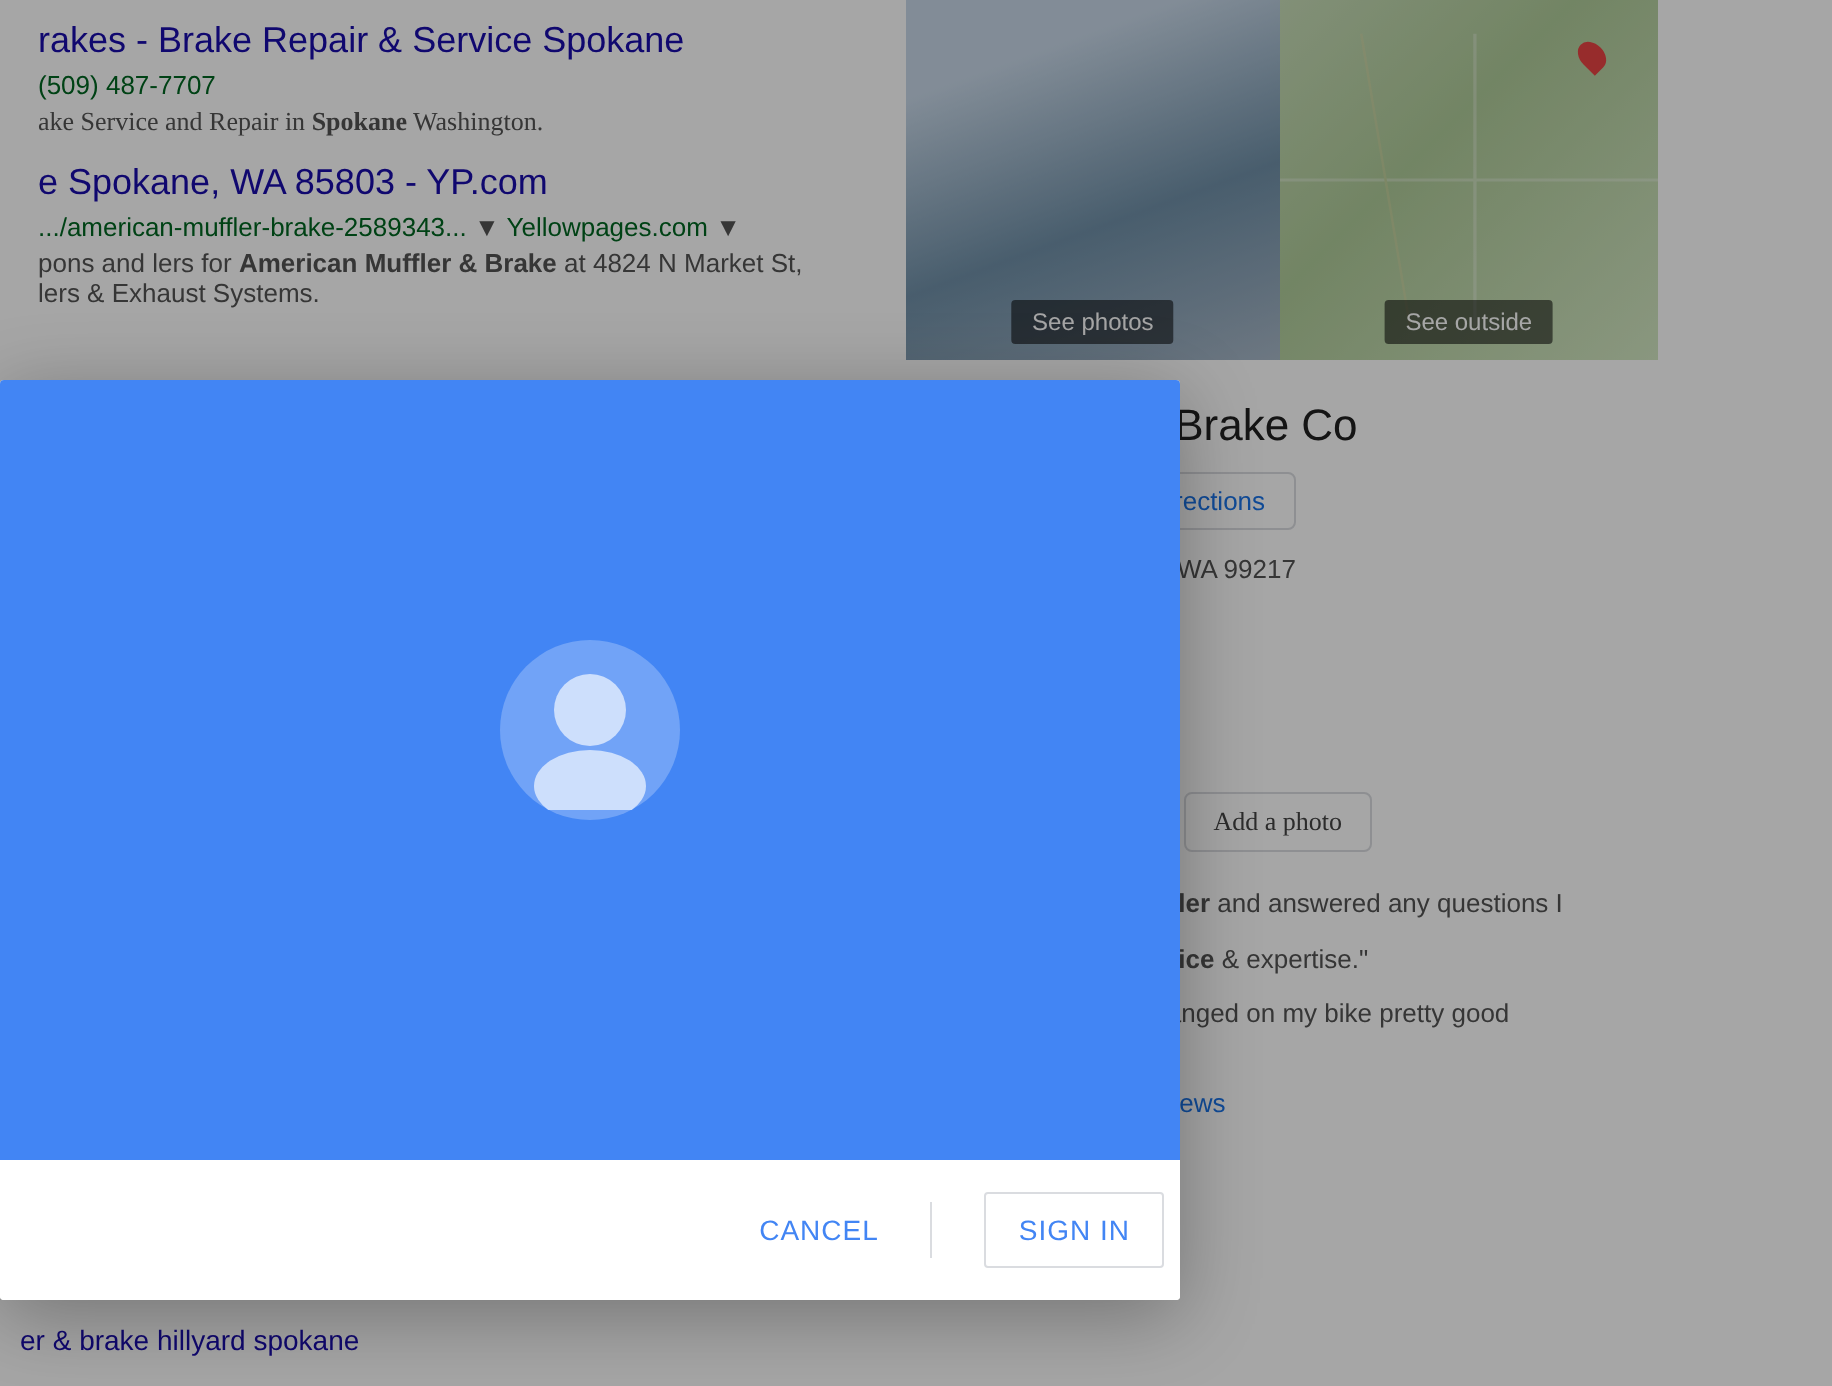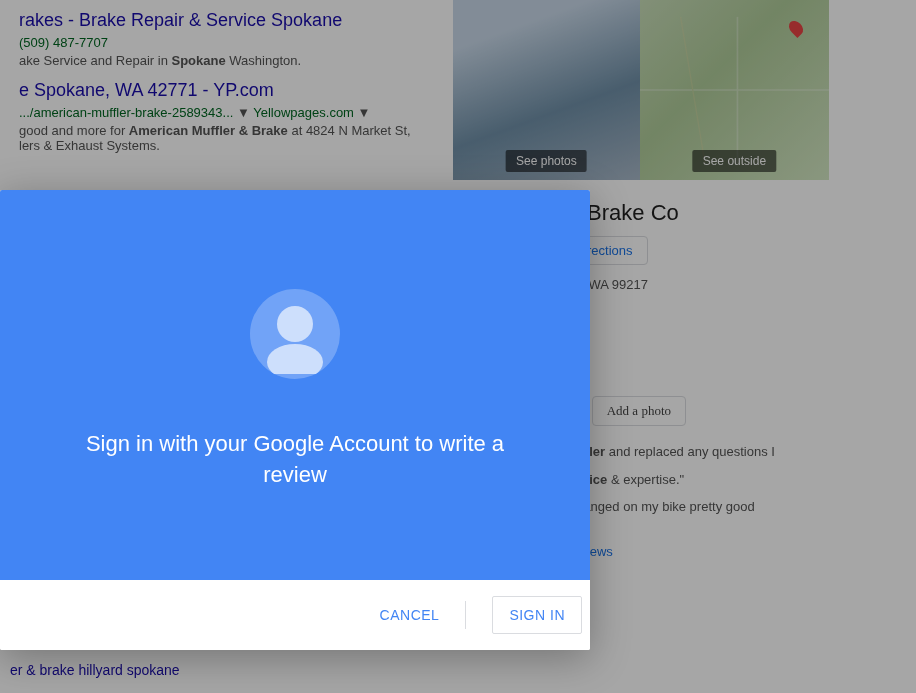--- a/index.html
+++ b/index.html
@@ -40,20 +40,21 @@
     .bg-result-phone {
       color: #006621;
       font-size: 13px;
       margin-bottom: 3px;
     }
 
     .bg-result-desc {
       color: #545454;
       font-size: 13px;
       margin-bottom: 12px;
+      font-family: Liberation Serif, serif;
     }
 
     .bg-result-desc b { font-weight: bold; }
 
     .bg-result-title2 {
       color: #1a0dab;
       font-size: 18px;
       font-weight: normal;
       margin-bottom: 4px;
     }
@@ -353,29 +354,29 @@
 <body>
 
 <div class="bg-content">
 
   <div class="bg-search-results">
     <div class="bg-result-title">rakes - Brake Repair &amp; Service Spokane</div>
     <div class="bg-result-phone">(509) 487-7707</div>
     <div class="bg-result-desc">
       <span>ake Service and Repair in </span><b>Spokane</b><span> Washington.</span>
     </div>
-    <div class="bg-result-title2">e Spokane, WA 42771 - YP.com</div>
+    <div class="bg-result-title2">e Spokane, WA 85803 - YP.com</div>
     <div class="bg-url-line">
       <span>.../american-muffler-brake-2589343...</span>
       <span style="color:#545454"> ▼ </span>
       <span>Yellowpages.com</span>
       <span style="color:#545454"> ▼</span>
     </div>
     <div class="bg-result-desc2">
-      <span>good and more for </span><b>American Muffler &amp; Brake</b><span> at 4824 N Market St,</span><br>
+      <span>pons and lers for </span><b>American Muffler &amp; Brake</b><span> at 4824 N Market St,</span><br>
       <span>lers &amp; Exhaust Systems.</span>
     </div>
   </div>
 
   <div class="bg-photos-area">
     <div class="bg-photo-main">
       <div class="bg-photo-main-inner"></div>
       <div class="bg-photo-see">See photos</div>
     </div>
     <div class="bg-photo-map">
@@ -403,21 +404,21 @@
       <span>9AM–6PM</span>
       <span style="color:#545454"> ▼</span>
     </div>
     <div class="bg-web-text">the web</div>
     <div class="bg-review-link">eview</div>
     <div class="bg-review-btns">
       <button class="bg-review-btn">Write a review</button>
       <button class="bg-review-btn">Add a photo</button>
     </div>
     <div class="bg-review-text">
-      <span>y replaced our </span><b>muffler</b><span> and replaced any questions I</span>
+      <span>y replaced our </span><b>muffler</b><span> and answered any questions I</span>
     </div>
     <div class="bg-review-text">
       <span>appy with their </span><b>service</b><span> &amp; expertise."</span>
     </div>
     <div class="bg-review-text">
       <span>shop! got my oil changed on my bike pretty good</span><br>
       <b>ervice!"</b>
     </div>
     <div class="bg-view-all">View all Google reviews</div>
   </div>
@@ -430,20 +431,19 @@
 </div>
 
 <div class="modal">
   <div class="modal-blue">
     <div class="modal-avatar">
       <svg class="modal-avatar-icon" viewBox="0 0 80 80" xmlns="http://www.w3.org/2000/svg">
         <circle cx="40" cy="30" r="18" fill="rgba(255,255,255,0.65)"></circle>
         <ellipse cx="40" cy="68" rx="28" ry="18" fill="rgba(255,255,255,0.65)"></ellipse>
       </svg>
     </div>
-    <div class="modal-message">Sign in with your Google Account to write a review</div>
   </div>
   <div class="modal-actions">
     <button class="btn-cancel">CANCEL</button>
     <div class="divider"></div>
     <button class="btn-signin">SIGN IN</button>
   </div>
 </div>
 
 </body></html>

